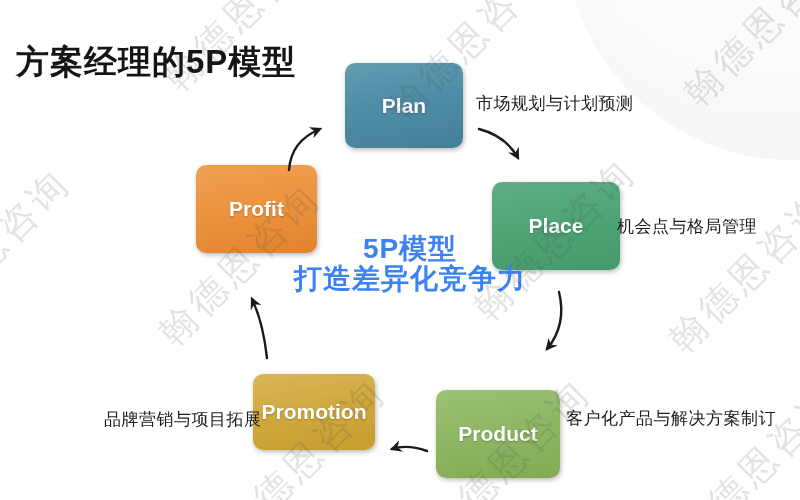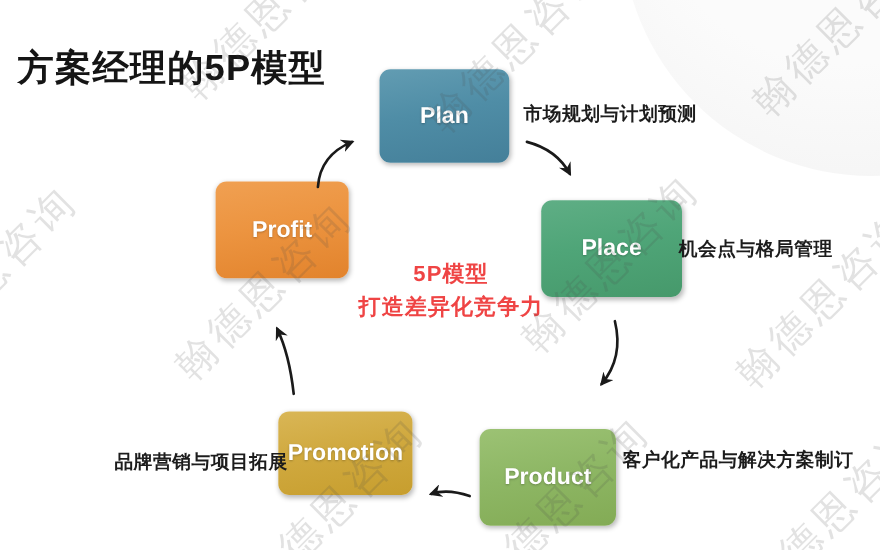--- a/index.html
+++ b/index.html
@@ -37,31 +37,31 @@
     background:linear-gradient(170deg,#629cb2 0%,#4f8da6 45%,#447f99 100%);}
   .node-place    {left:492px;top:182px;width:128px;height:88px;
     background:linear-gradient(170deg,#5fae85 0%,#4fa578 45%,#46996b 100%);}
   .node-product  {left:436px;top:374px;width:124px;height:88px;
     background:linear-gradient(170deg,#9cc274 0%,#8eb765 45%,#83ab55 100%);margin-top:16px;}
   .node-promotion{left:253px;top:374px;width:122px;height:76px;
     background:linear-gradient(170deg,#d9b656 0%,#d0a93f 45%,#c79e2e 100%);}
   .node-profit   {left:196px;top:165px;width:121px;height:88px;
     background:linear-gradient(170deg,#f0a052 0%,#ec9440 45%,#e2832c 100%);}
   .desc{
-    position:absolute;z-index:3;font-size:17px;font-weight:700;color:#1c1c1c;
+    position:absolute;z-index:3;font-size:17px;font-weight:400;color:#1c1c1c;
     white-space:nowrap;letter-spacing:0.5px;
   }
   .desc-plan     {left:476px;top:92px;}
   .desc-place    {left:617px;top:215px;}
   .desc-product  {left:566px;top:407px;}
   .desc-promotion{left:104px;top:408px;text-align:center;}
   .desc-profit   {left:67px; top:208px;}
   .center-text{
     position:absolute;left:285px;top:234px;width:250px;z-index:3;
-    text-align:center;font-size:20px;font-weight:bold;color:#ef4444;line-height:30px;
+    text-align:center;font-size:28px;font-weight:bold;color:#3b82f6;line-height:30px;
     letter-spacing:1px;
   }
   .arrows{position:absolute;left:0;top:0;z-index:3;}
 </style>
 </head>
 <body>
 
 <div class="stage">
 
   <div class="bg-circle"></div>

